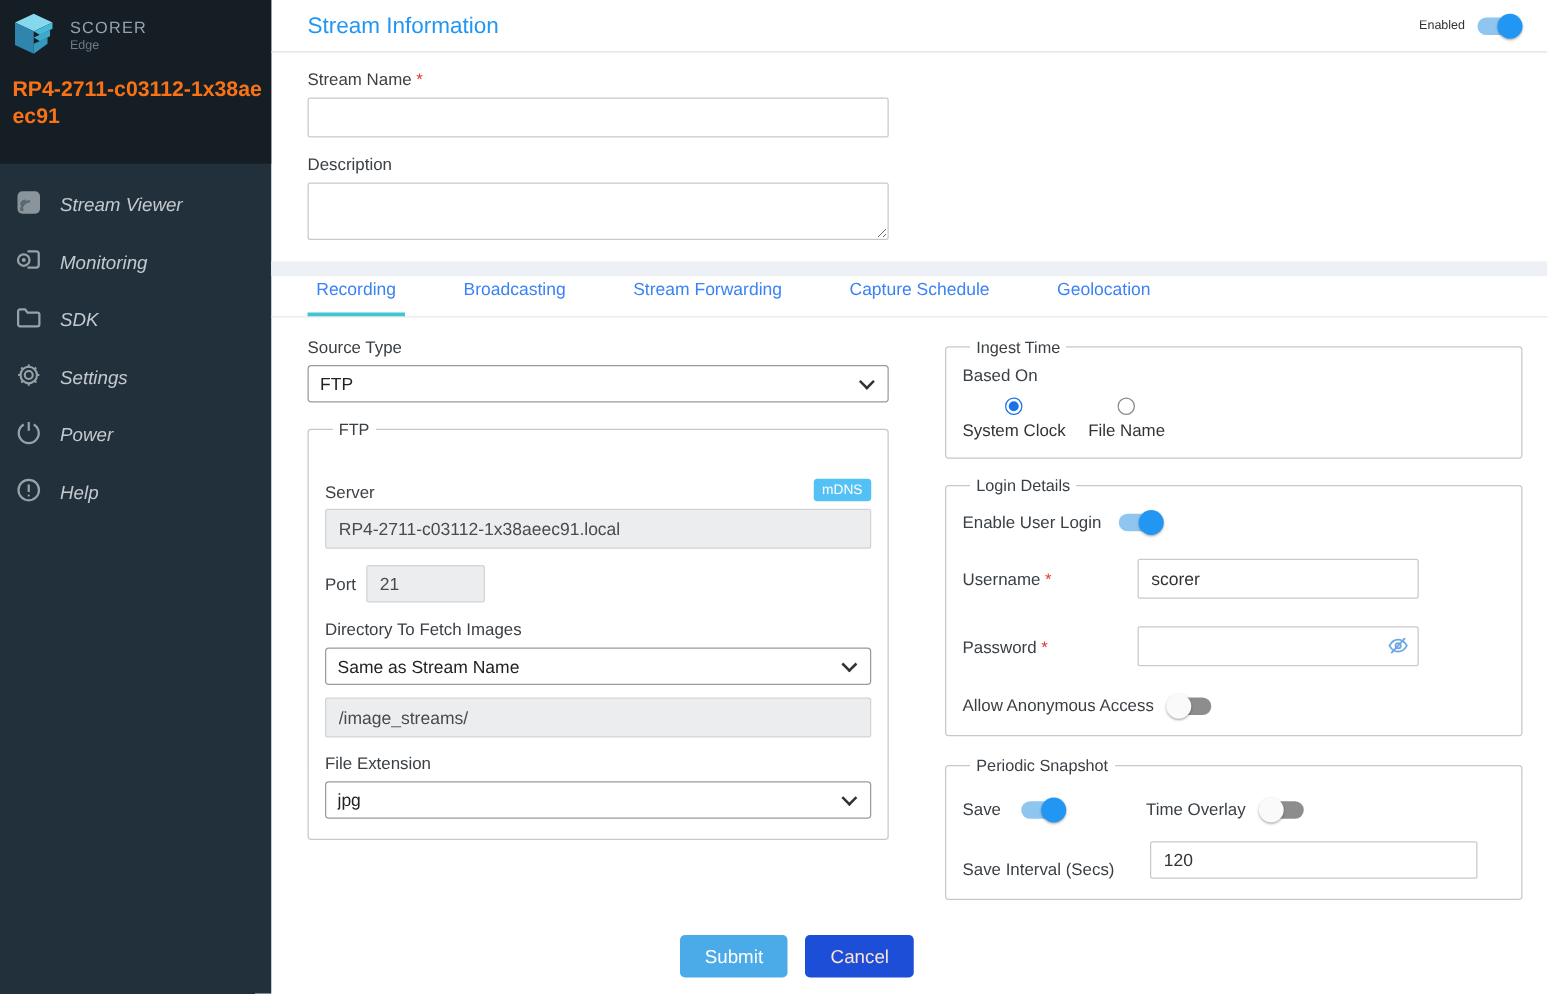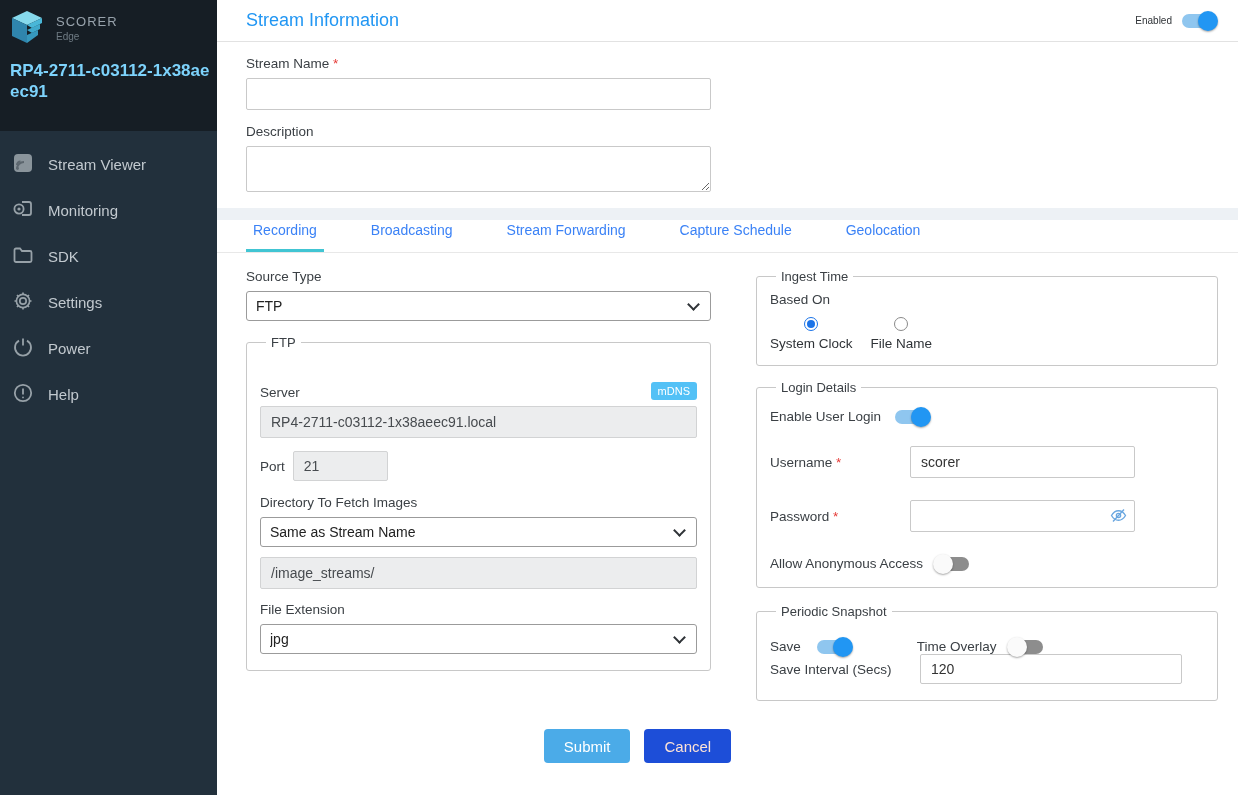--- a/index.html
+++ b/index.html
@@ -7,23 +7,23 @@
               font-family:"Liberation Sans", sans-serif; }
   .app { display:flex; width:1238px; height:795px; }
 
   
   .sidebar { width:217px; height:795px; background:#22303c; flex:0 0 217px; }
   .sidebar-head { background:#161e25; padding:8px 8px 14px 8px; min-height:131px; }
   .brand-row { display:flex; align-items:flex-start; gap:10px; padding:2px 0 4px 2px; }
   .brand-text { padding-top:4px; }
   .brand-name { color:#97a2ab; font-size:13px; letter-spacing:1px; }
   .brand-sub { color:#6f7b84; font-size:10px; margin-top:2px; }
-  .device-name { color:#7dd3fc; font-weight:bold; font-size:17px; line-height:1.25;
+  .device-name { color:#f97316; font-weight:bold; font-size:17px; line-height:1.25;
                  margin-top:8px; word-break:break-all; padding-left:2px; width:205px; }
-  .menu { padding-top:10px; }
+  .menu { padding-top:10px;font-style:italic; }
   .menu-item { display:flex; align-items:center; gap:14px; height:46px; padding-left:12px;
                color:#c2c9cf; font-size:15px; cursor:pointer; }
   .menu-item svg { flex:0 0 22px; }
 
   
   .main { flex:1; display:flex; flex-direction:column; }
   .topbar { height:42px; display:flex; align-items:center; justify-content:space-between;
             border-bottom:1px solid #e2e2e2; padding:0 22px 0 29px; }
   .page-title { color:#2196f3; font-size:18px; }
   .enabled-wrap { display:flex; align-items:center; gap:10px; }
@@ -98,21 +98,21 @@
   .field-row { display:flex; align-items:center; margin-top:22px; }
   .field-row .row-label { width:140px; font-size:13.5px; color:#3b4045; }
   .sm-input { width:225px; height:32px; border:1px solid #c9c9c9; border-radius:2px;
               font-size:14px; color:#333; padding:0 10px;
               font-family:"Liberation Sans", sans-serif; }
   .pw-wrap { position:relative; width:225px; }
   .pw-wrap .sm-input { width:100%; padding-right:32px; }
   .eye { position:absolute; right:8px; top:8px; cursor:pointer; }
   .snap-toggles { display:flex; align-items:center; margin-top:12px; }
   .snap-toggles .t2 { margin-left:66px; }
-  .interval-row { display:flex; align-items:center; }
+  .interval-row { display:flex; align-items:flex-end; margin-top:18px; }
   .interval-row .row-label { width:150px; font-size:13.5px; color:#3b4045; }
   .interval-input { width:262px; height:30px; border:1px solid #c9c9c9; border-radius:2px;
                     font-size:14px; color:#333; padding:0 10px;
                     font-family:"Liberation Sans", sans-serif; }
 
   .actions { display:flex; justify-content:center; gap:14px; margin-top:28px; padding-right:180px; }
   .btn { border:none; border-radius:4px; font-size:15px; height:34px; padding:0 20px;
          cursor:pointer; font-family:"Liberation Sans", sans-serif; }
   .btn-submit { background:#4babe8; color:#fff; }
   .btn-cancel { background:#1d4ed8; color:#fde3d6; }

